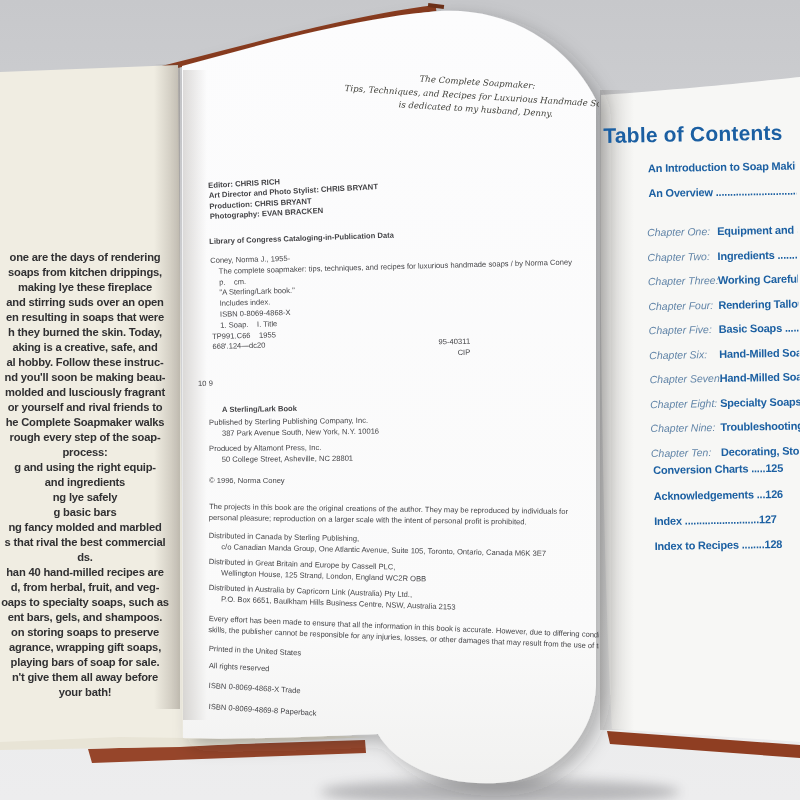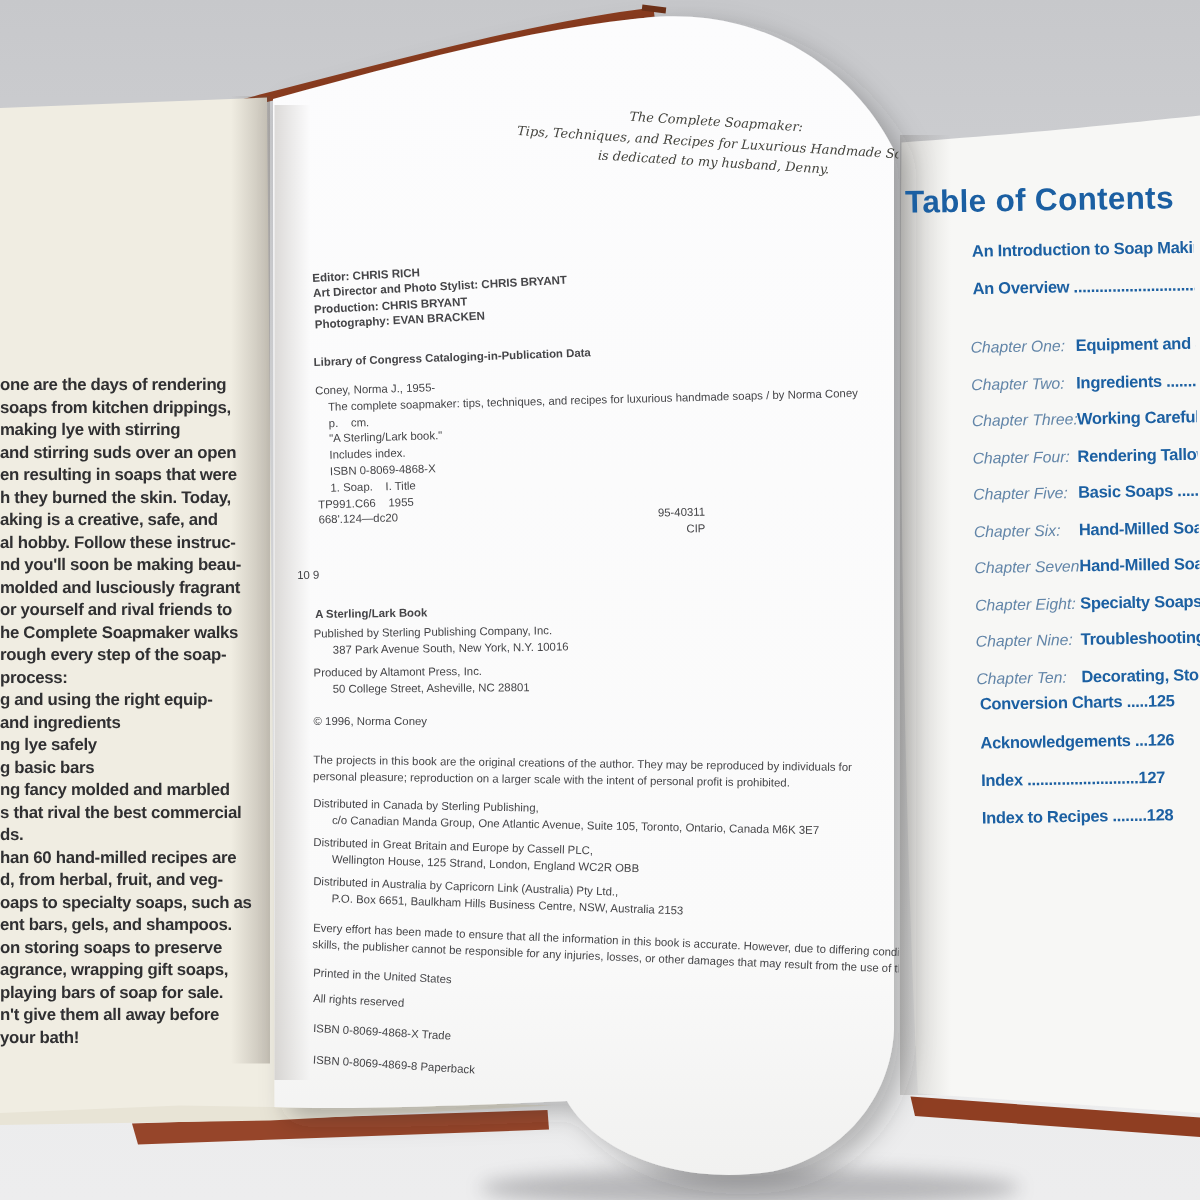--- a/index.html
+++ b/index.html
@@ -4,35 +4,35 @@
 <style>
   html,body{margin:0;padding:0;}
   .scene{position:relative;width:800px;height:800px;overflow:hidden;
     background:linear-gradient(180deg,#c7c8cb 0%,#d0d1d4 25%,#dcdddf 55%,#eaebec 80%,#ededee 100%);
     font-family:"Liberation Sans",sans-serif;}
   svg.book{position:absolute;left:0;top:0;}
 
   
   .left-text{position:absolute;left:0;top:250px;width:170px;height:455px;overflow:hidden;
     color:#303032;font-weight:bold;font-size:11.2px;line-height:15px;letter-spacing:-0.2px;}
-  .left-text .lln{white-space:pre;}
+  .left-text .lln{white-space:pre;text-align:center;}
 
   
   .center-text{position:absolute;left:178px;top:0;width:421px;height:785px;overflow:hidden;
     color:#454548;font-size:7.6px;line-height:10.6px;}
   .blk{position:absolute;transform-origin:0 0;}
   .blk .ln{white-space:pre;}
   .dedication{left:168px;top:68px;width:264px;text-align:center;transform:rotate(3.5deg);
     font-family:"DejaVu Serif",serif;font-style:italic;font-size:8.6px;line-height:13.5px;color:#43433d;}
   .credits{left:30px;top:181px;transform:rotate(-3deg);font-weight:bold;font-size:7.7px;line-height:10.4px;}
   .loc-head{left:31px;top:237px;transform:rotate(-2deg);font-weight:bold;}
   .loc{left:32px;top:256px;transform:rotate(-1.5deg);line-height:10.8px;}
   .loc-num{left:222px;top:338px;width:70px;text-align:right;transform:rotate(-1deg);line-height:10.8px;}
   .printing{left:20px;top:379px;transform:rotate(-1deg);}
-  .imprint{left:32px;top:405px;transform:rotate(-0.8deg);font-weight:bold;}
+  .imprint{left:44px;top:405px;transform:rotate(-0.8deg);font-weight:bold;}
   .published{left:31px;top:418px;transform:rotate(-0.8deg);}
   .produced{left:31px;top:444px;transform:rotate(-0.5deg);}
   .copyright{left:31px;top:476px;transform:rotate(0deg);}
   .projects{left:31px;top:501px;transform:rotate(0.8deg);line-height:11px;}
   .dist-ca{left:31px;top:531px;transform:rotate(1.2deg);}
   .dist-gb{left:31px;top:557px;transform:rotate(1.7deg);}
   .dist-au{left:31px;top:583px;transform:rotate(2deg);}
   .disclaimer{left:31px;top:613px;transform:rotate(2.4deg);line-height:11.4px;}
   .printed{left:31px;top:644px;transform:rotate(2.8deg);}
   .rights{left:31px;top:661px;transform:rotate(3deg);}
@@ -96,40 +96,40 @@
     <path d="M0,72 L178,65 L184,738 L120,737 L0,742 Z" fill="#f0ede2"></path>
     <rect x="154" y="64" width="26" height="645" fill="url(#gutterL)"></rect>
 
     <path filter="url(#pageShadow)" d="M182,66 C 270,42 360,17 440,11 C 520,7 574,55 596,100 L 596,686 C 594,733 561,771 515,781 C 451,791 397,767 378,734 C 310,737 230,740 183,738 Z" fill="url(#centerPage)"></path>
     <rect x="183" y="70" width="24" height="650" fill="url(#centerLeft)"></rect>
   </svg>
 
   <div class="left-text">
     <div class="lln">one are the days of rendering</div>
     <div class="lln">soaps from kitchen drippings,</div>
-    <div class="lln">making lye with stirring</div>
+    <div class="lln">making lye these fireplace</div>
     <div class="lln">and stirring suds over an open</div>
     <div class="lln">en resulting in soaps that were</div>
     <div class="lln">h they burned the skin. Today,</div>
     <div class="lln">aking is a creative, safe, and</div>
     <div class="lln">al hobby. Follow these instruc-</div>
     <div class="lln">nd you'll soon be making beau-</div>
     <div class="lln">molded and lusciously fragrant</div>
     <div class="lln">or yourself and rival friends to</div>
     <div class="lln">he Complete Soapmaker walks</div>
     <div class="lln">rough every step of the soap-</div>
     <div class="lln">process:</div>
     <div class="lln">g and using the right equip-</div>
     <div class="lln">and ingredients</div>
     <div class="lln">ng lye safely</div>
     <div class="lln">g basic bars</div>
     <div class="lln">ng fancy molded and marbled</div>
     <div class="lln">s that rival the best commercial</div>
     <div class="lln">ds.</div>
-    <div class="lln">han 60 hand-milled recipes are</div>
+    <div class="lln">han 40 hand-milled recipes are</div>
     <div class="lln">d, from herbal, fruit, and veg-</div>
     <div class="lln">oaps to specialty soaps, such as</div>
     <div class="lln">ent bars, gels, and shampoos.</div>
     <div class="lln">on storing soaps to preserve</div>
     <div class="lln">agrance, wrapping gift soaps,</div>
     <div class="lln">playing bars of soap for sale.</div>
     <div class="lln">n't give them all away before</div>
     <div class="lln">your bath!</div>
   </div>
 

